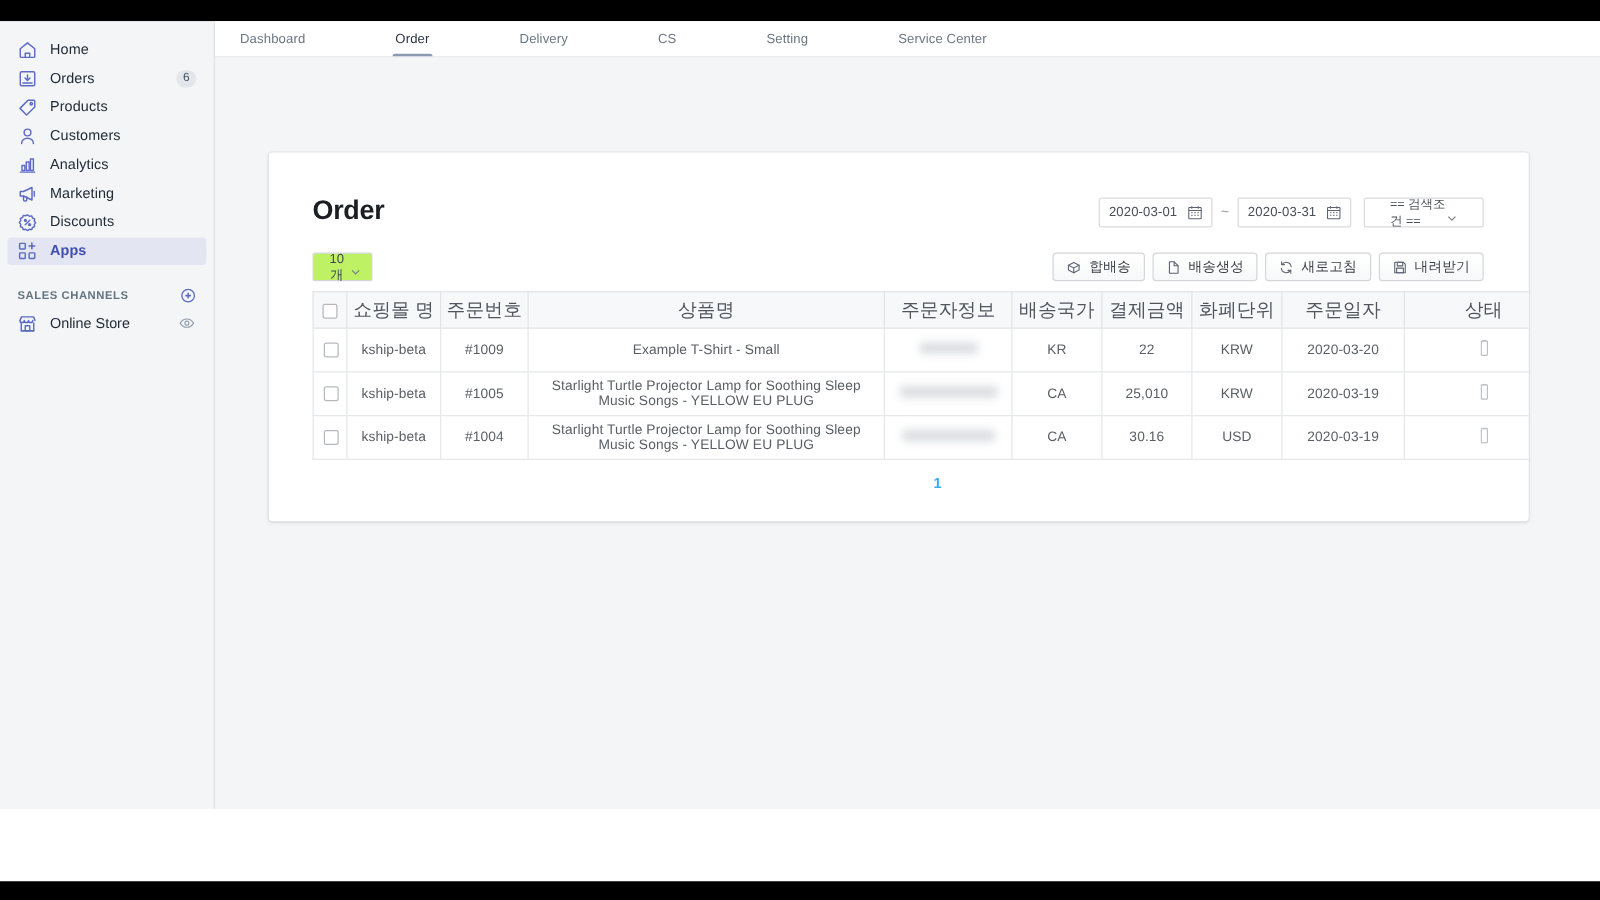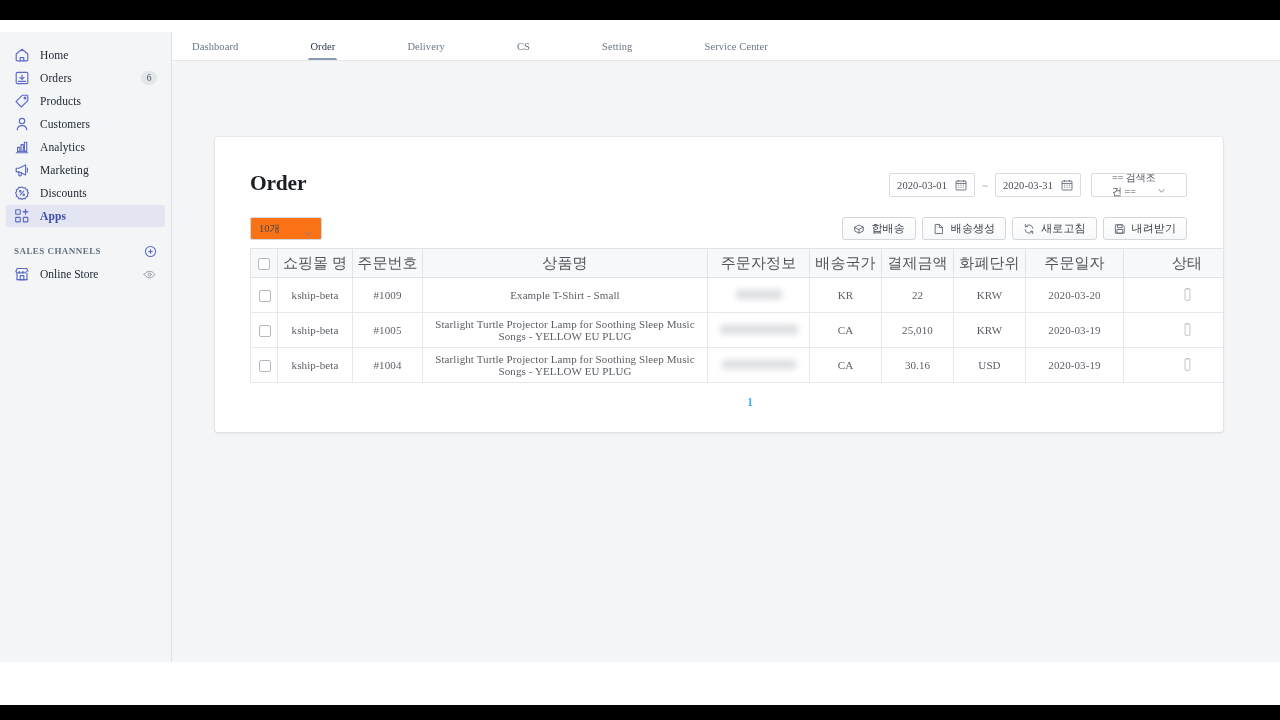--- a/index.html
+++ b/index.html
@@ -8,21 +8,21 @@
     background: #ffffff;
     font-family: "Liberation Sans", "DejaVu Sans", sans-serif;
     overflow: hidden;
   }
 
   
   #top-black-bar { position:absolute; left:0; top:0; width:1280px; height:20px; background:#000; }
   #bottom-black-bar { position:absolute; left:0; top:705px; width:1280px; height:15px; background:#000; }
 
   
-  #app-shell { position:absolute; left:0; top:32px; width:1280px; height:630px; background:#f4f5f7;font-family:Liberation Serif, serif; }
+  #app-shell { position:absolute; left:0; top:17px; width:1280px; height:630px; background:#f4f5f7; }
 
   
   #sidebar {
     position:absolute; left:0; top:0; width:172px; height:630px;
     background:#f4f5f7; border-right:1px solid #dfe3e8;
   }
   .nav-list { padding-top: 12px; }
   .nav-item {
     display:flex; align-items:center; height:22px;
     margin: 0 6px 1px 6px; padding: 0 8px;
@@ -114,22 +114,22 @@
     border:none; outline:none; font-size:10.5px; color:#4a4f57;
     width:132px; background:transparent; font-family:inherit;
   }
   .search-box input::placeholder { color:#b3b8c0; }
   .search-box .mag { width:13px;height:13px;color:#5b6270;display:flex;align-items:center;justify-content:center;cursor:pointer;}
 
   
   #toolbar-row { position:relative; height:26px; margin-top:3px; }
   .page-size-select {
     display:flex; align-items:center; justify-content:space-between;
-    width:72px; height:23px; padding:0 8px;
-    border:1px solid #d4d6da; border-radius:2px; background:#f97316; cursor:pointer;
+    width:48px; height:23px; padding:0 8px;
+    border:1px solid #d4d6da; border-radius:2px; background:#bef264; cursor:pointer;text-align:center;
   }
   .page-size-select .ps-val { font-size:10.5px; color:#44484f; }
   .page-size-select .chev { width:9px;height:9px;color:#7a818c; }
 
   #action-buttons { position:absolute; right:0; top:0; display:flex; }
   .act-btn {
     display:flex; align-items:center; height:23px; padding:0 10px; margin-left:6px;
     border:1px solid #d4d6da; border-radius:3px;
     background:linear-gradient(180deg,#ffffff 0%,#f7f8f9 100%);
     cursor:pointer;

